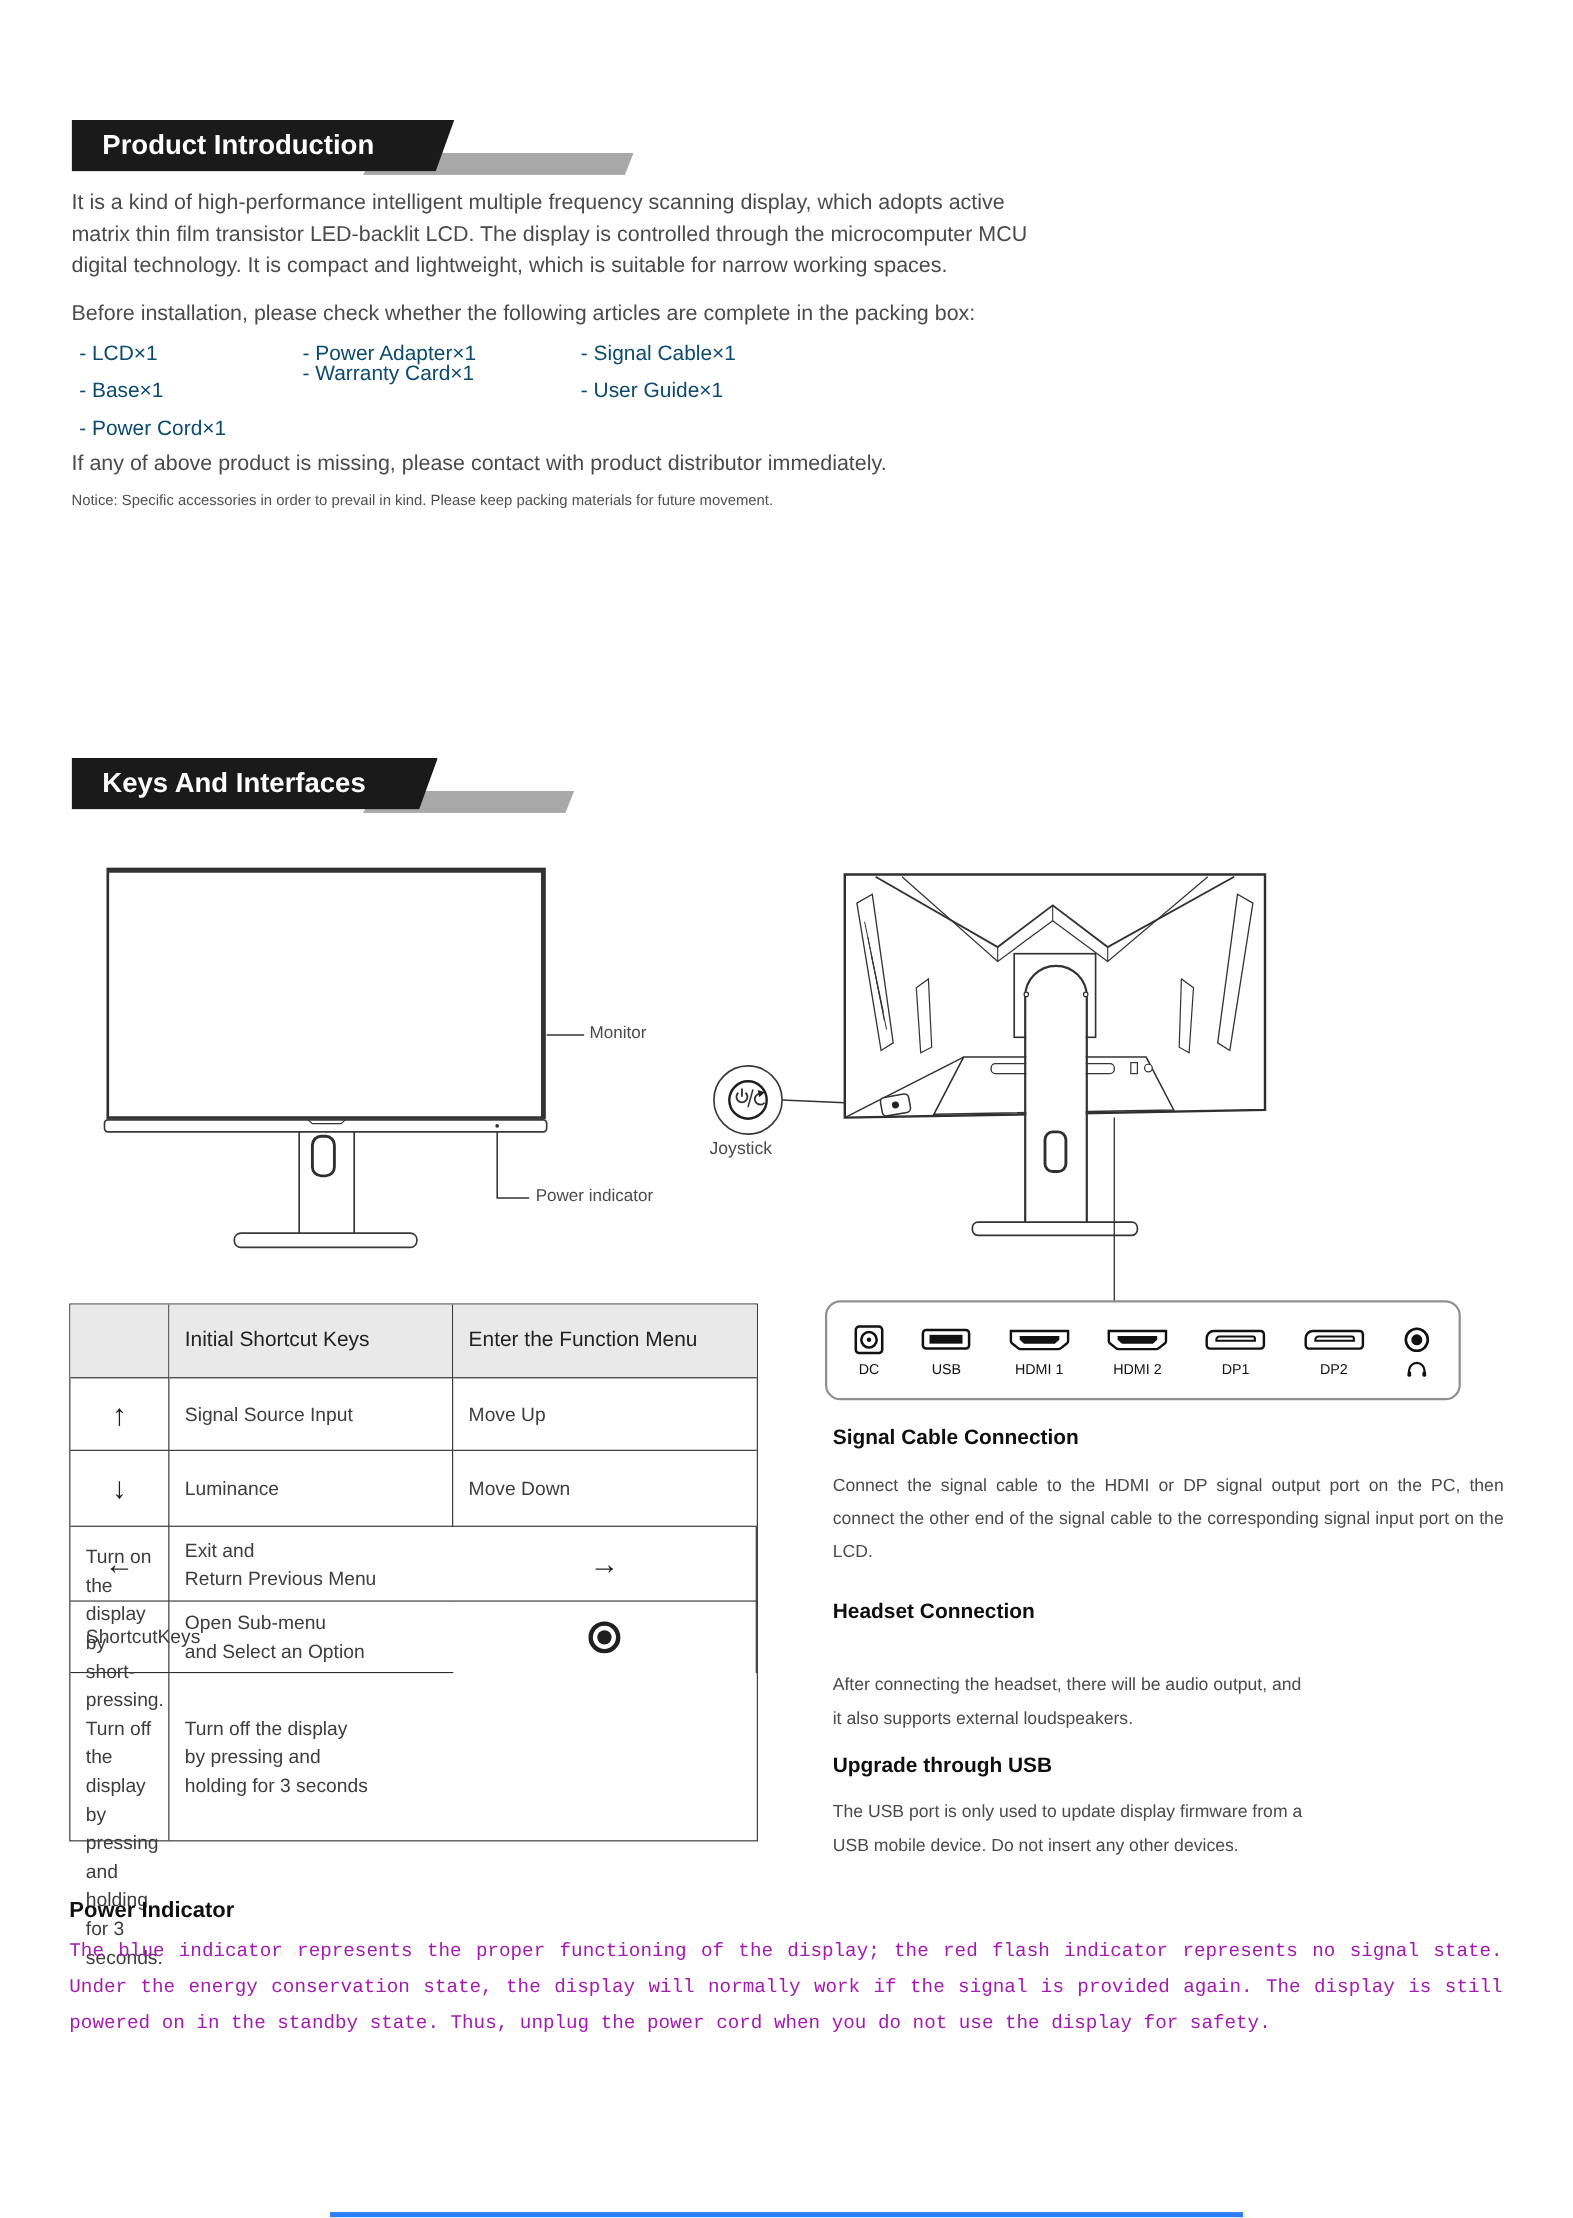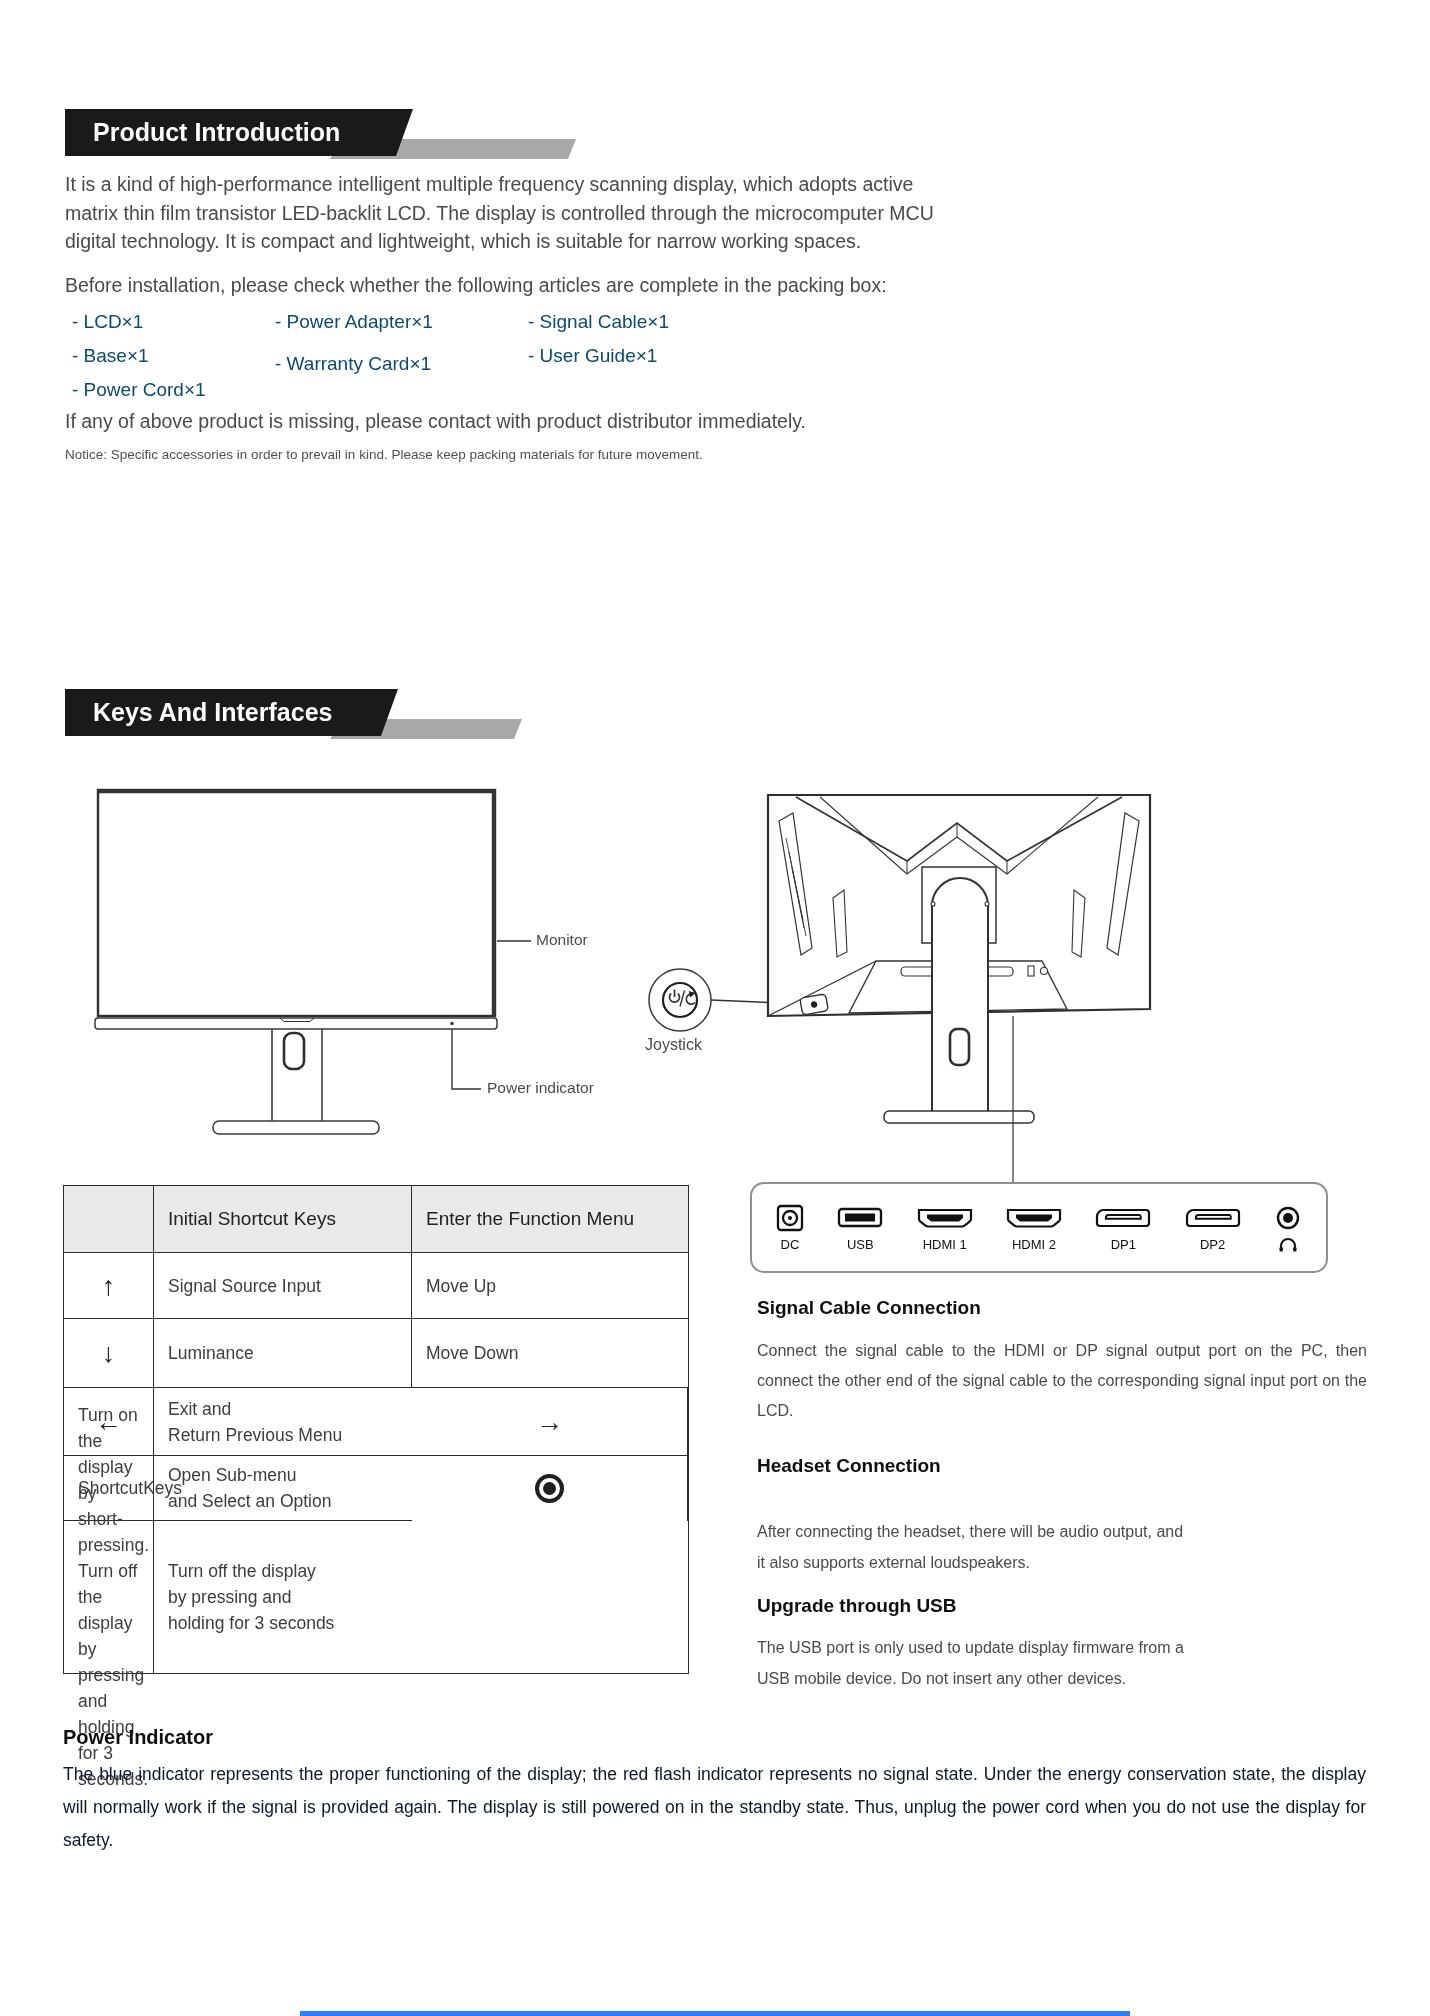--- a/index.html
+++ b/index.html
@@ -46,21 +46,21 @@
   .portcell .plabel{font-size:13px;color:#111;height:15px;line-height:15px;}
 
   
   .sechead{position:absolute;font-size:19px;font-weight:bold;color:#0f0f0f;}
   .secbody{position:absolute;left:757px;width:610px;font-size:16px;line-height:30px;color:#4a4a4a;}
   .justify{text-align:justify;}
   .preline{white-space:pre-line;}
 
   .pihead{position:absolute;left:63px;top:1726px;font-size:20px;font-weight:bold;color:#0f0f0f;}
   .pibody{position:absolute;left:63px;top:1758px;width:1303px;font-size:17.5px;line-height:33px;
-          color:#0f172a;text-align:justify;}
+          color:#a21caf;text-align:justify;font-family:Liberation Mono, monospace;}
 
   .accentbar{position:absolute;left:300px;top:2011px;width:830px;height:5px;background:#2e7cf6;}
 
   svg .ln{stroke:#333;fill:none;}
 </style>
 </head>
 <body>
 
 <div class="page">
 
@@ -72,21 +72,21 @@
   <div class="abs bodytext" style="left:65px;top:170px;width:960px;">It is a kind of high-performance intelligent multiple frequency scanning display, which adopts active
 matrix thin film transistor LED-backlit LCD. The display is controlled through the microcomputer MCU
 digital technology. It is compact and lightweight, which is suitable for narrow working spaces.</div>
 
   <div class="abs line19" style="left:65px;top:274px;">Before installation, please check whether the following articles are complete in the packing box:</div>
 
   <div class="packitem" style="left:72px;top:311px;">- LCD×1</div>
   <div class="packitem" style="left:72px;top:345px;">- Base×1</div>
   <div class="packitem" style="left:72px;top:379px;">- Power Cord×1</div>
   <div class="packitem" style="left:275px;top:311px;">- Power Adapter×1</div>
-  <div class="packitem" style="left:275px;top:353px;">- Warranty Card×1</div>
+  <div class="packitem" style="left:275px;top:329px;">- Warranty Card×1</div>
   <div class="packitem" style="left:528px;top:311px;">- Signal Cable×1</div>
   <div class="packitem" style="left:528px;top:345px;">- User Guide×1</div>
 
   <div class="abs line19" style="left:65px;top:410px;">If any of above product is missing, please contact with product distributor immediately.</div>
   <div class="abs notice" style="left:65px;top:447px;">Notice: Specific accessories in order to prevail in kind. Please keep packing materials for future movement.</div>
 
   <div class="graybar" style="left:330px;top:719px;width:192px;"></div>
   <div class="banner" style="left:65px;top:689px;width:305px;">
     <span>Keys And Interfaces</span>
   </div>

